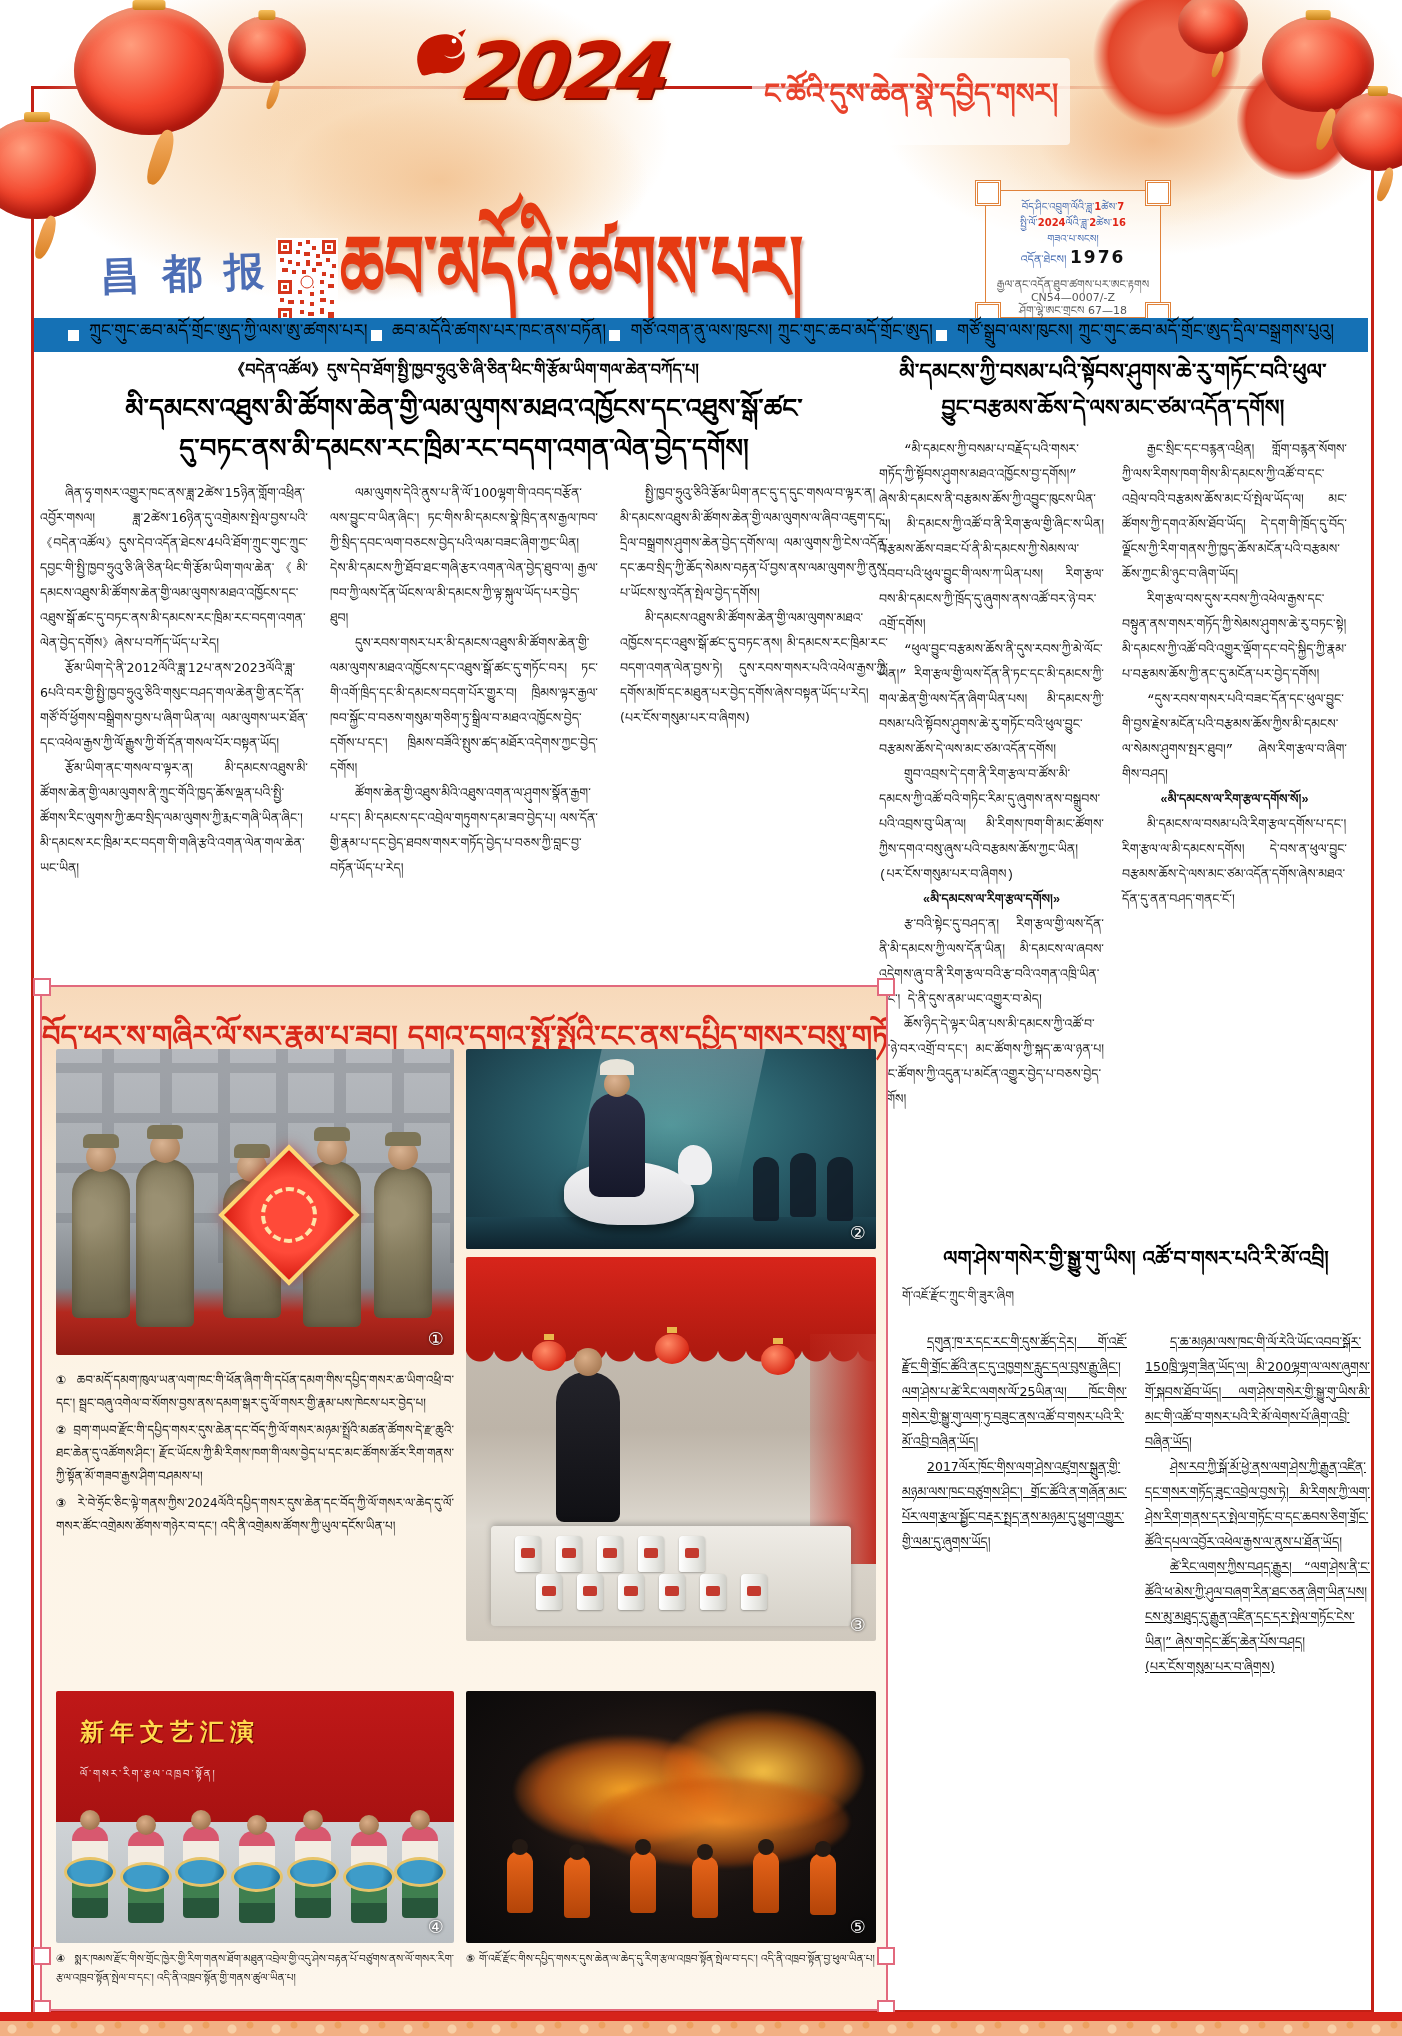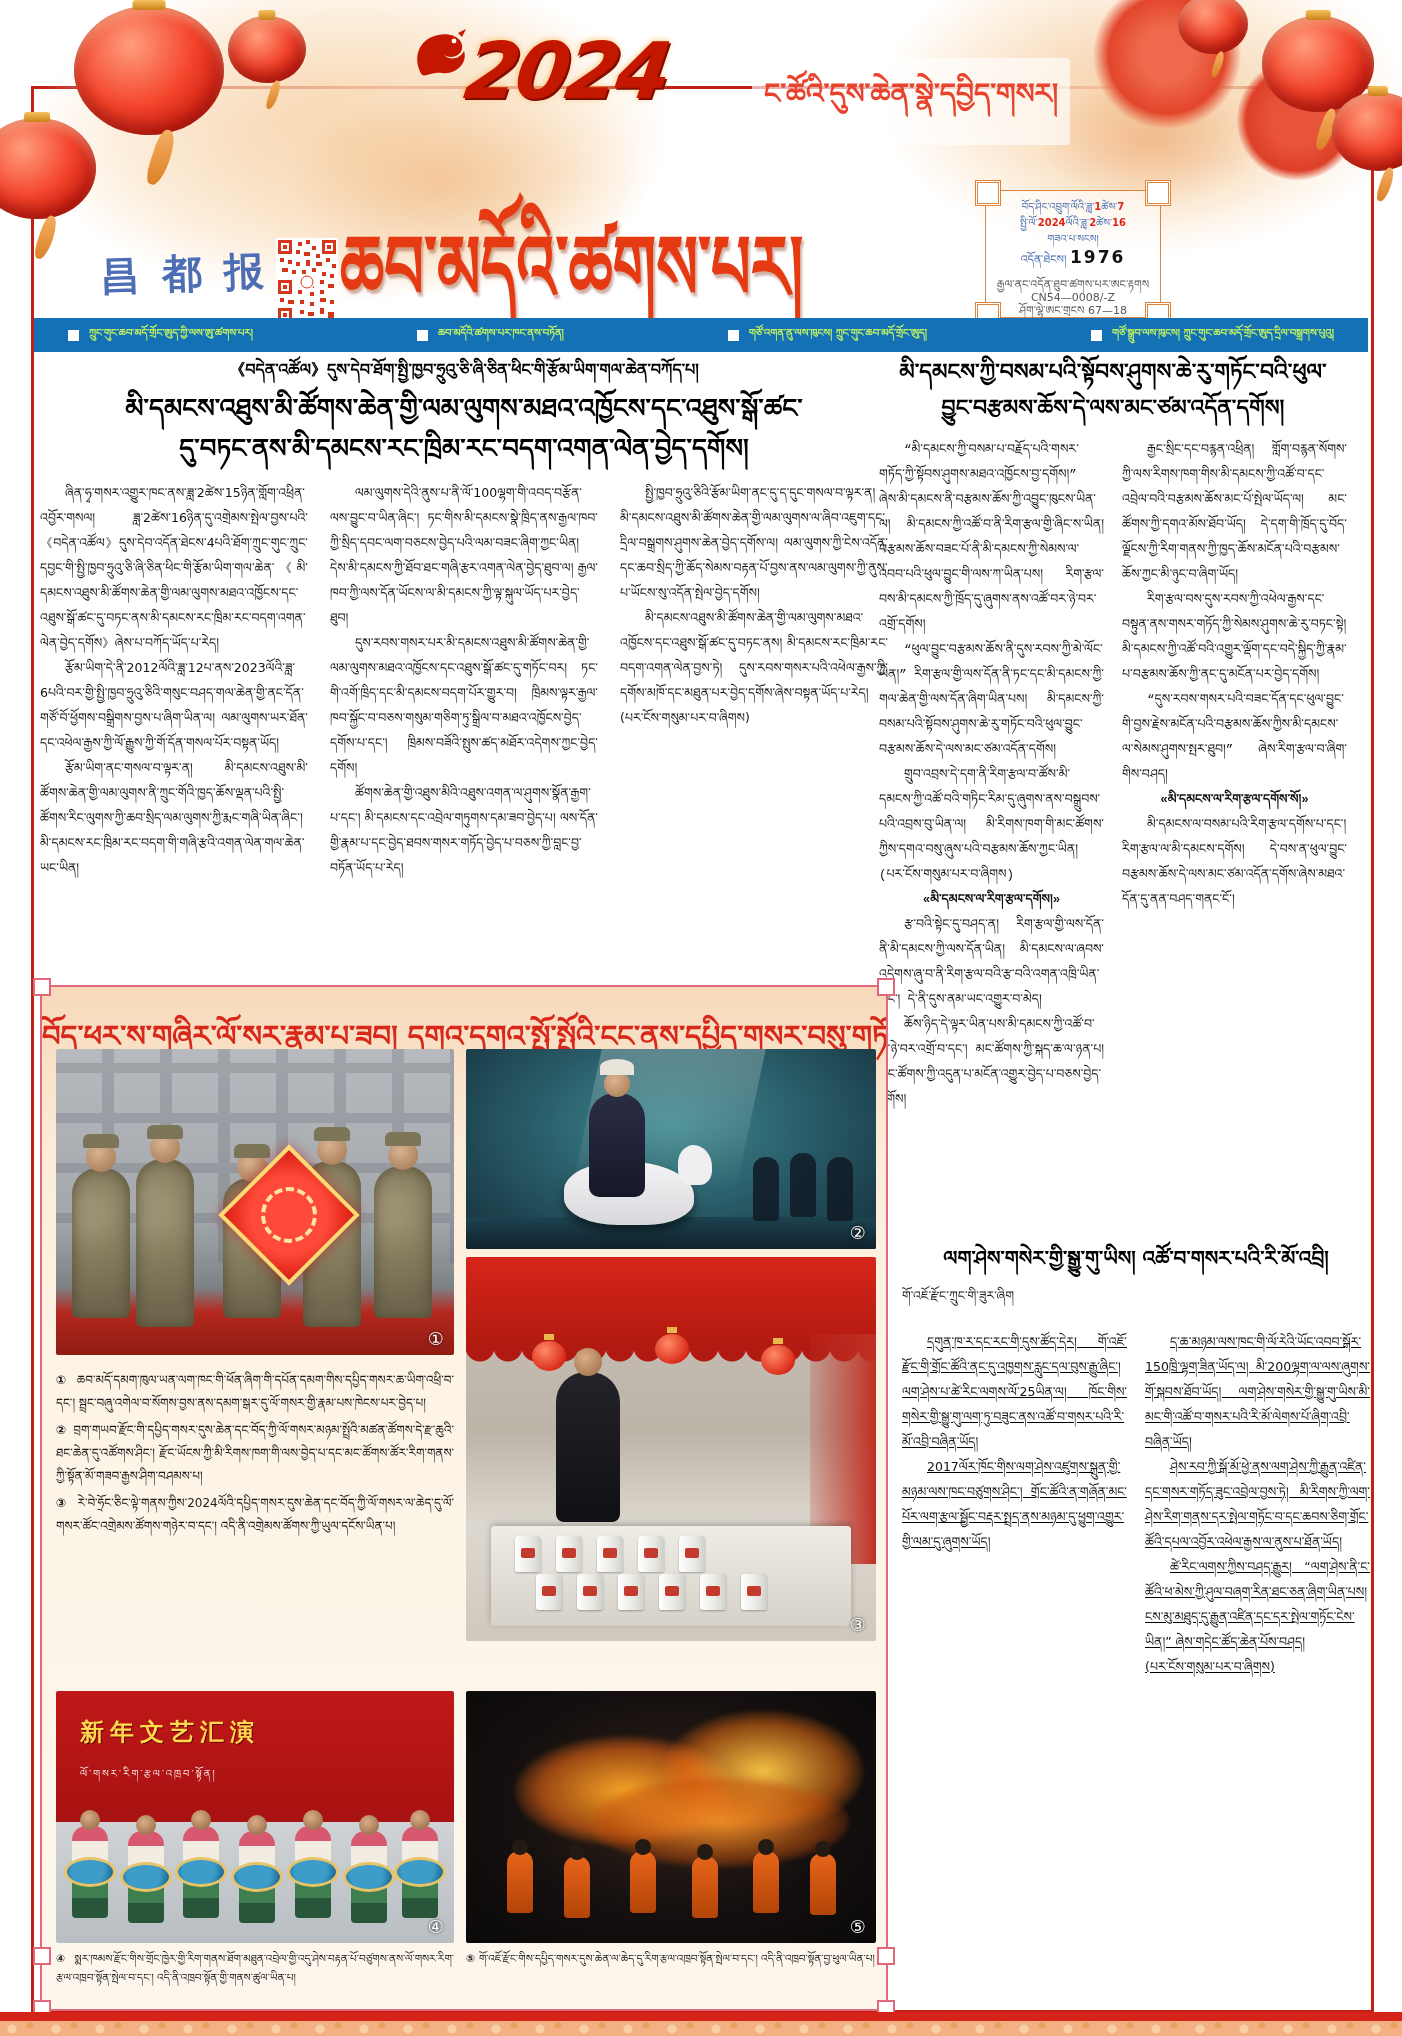--- a/index.html
+++ b/index.html
@@ -50,21 +50,21 @@
   .knot.k-bl{left:-11px;bottom:-11px;} .knot.k-br{right:-11px;bottom:-11px;}
   .ib-line{font-size:10px;line-height:16px;color:#3f66ae;white-space:nowrap;overflow:hidden;}
   .ib-line .num{color:#e02415;font-weight:bold;}
   .ib-issue{font-size:11px;color:#3f66ae;}
   .ib-issue .issue-no{font-size:17px;color:#111;font-weight:bold;letter-spacing:2px;}
   .ib-small{font-size:11px;line-height:13px;color:#555;}
 
   
   .nav{position:absolute;left:34px;top:318px;width:1334px;height:34px;background:#1571b5;z-index:5;
     display:flex;align-items:center;justify-content:space-between;padding:0 34px;box-sizing:border-box;}
-  .nav-item{display:flex;align-items:center;color:#bef264;font-size:10px;white-space:nowrap;overflow:hidden;font-weight:bold;}
+  .nav-item{display:flex;align-items:center;color:#000000;font-size:17px;white-space:nowrap;overflow:hidden;}
   .nav-bullet{width:11px;height:11px;background:#fff;margin-right:10px;flex:0 0 auto;}
 
   
   .left-article{position:absolute;left:40px;top:358px;width:848px;z-index:5;}
   .kicker{text-align:center;font-size:16px;font-weight:bold;color:#000;line-height:24px;}
   .headline{font-size:26px;line-height:40px;font-weight:bold;text-align:center;margin-top:6px;color:#000;}
   .la-cols{margin-top:12px;display:flex;gap:22px;height:500px;overflow:hidden;}
   .bodycol{flex:1;font-size:12.5px;line-height:25px;text-align:justify;color:#121212;}
   .bodycol p{margin:0;text-indent:2em;}
   .byline{text-align:left;text-indent:0 !important;}
@@ -280,21 +280,21 @@
   <div class="info-box">
     <div class="knot k-tl"></div>
     <div class="knot k-tr"></div>
     <div class="knot k-bl"></div>
     <div class="knot k-br"></div>
     <div class="ib-line"><span>བོད་ཤིང་འབྲུག་ལོའི་ཟླ་</span><span class="num">1</span><span>ཚེས་</span><span class="num">7</span></div>
     <div class="ib-line"><span>སྤྱི་ལོ་</span><span class="num">2024</span><span>ལོའི་ཟླ་</span><span class="num">2</span><span>ཚེས་</span><span class="num">16</span></div>
     <div class="ib-line">གཟའ་པ་སངས།</div>
     <div class="ib-issue"><span>འདོན་ཐེངས།</span> <span class="issue-no">1976</span></div>
     <div class="ib-small">རྒྱལ་ནང་འདོན་ཐུབ་ཚགས་པར་ཨང་རྟགས</div>
-    <div class="ib-small">CN54—0008/-Z</div>
+    <div class="ib-small">CN54—0007/-Z</div>
     <div class="ib-small">ཤོག་ལྷེ་ཨང་གྲངས 67—18</div>
   </div>
 
   <div class="nav">
     <div class="nav-item">
         <span class="nav-bullet"></span>
         <span>ཀྲུང་གུང་ཆབ་མདོ་གྲོང་ཨུད་ཀྱི་ལས་ཨུ་ཚགས་པར།</span>
       </div>
     <div class="nav-item">
         <span class="nav-bullet"></span>

